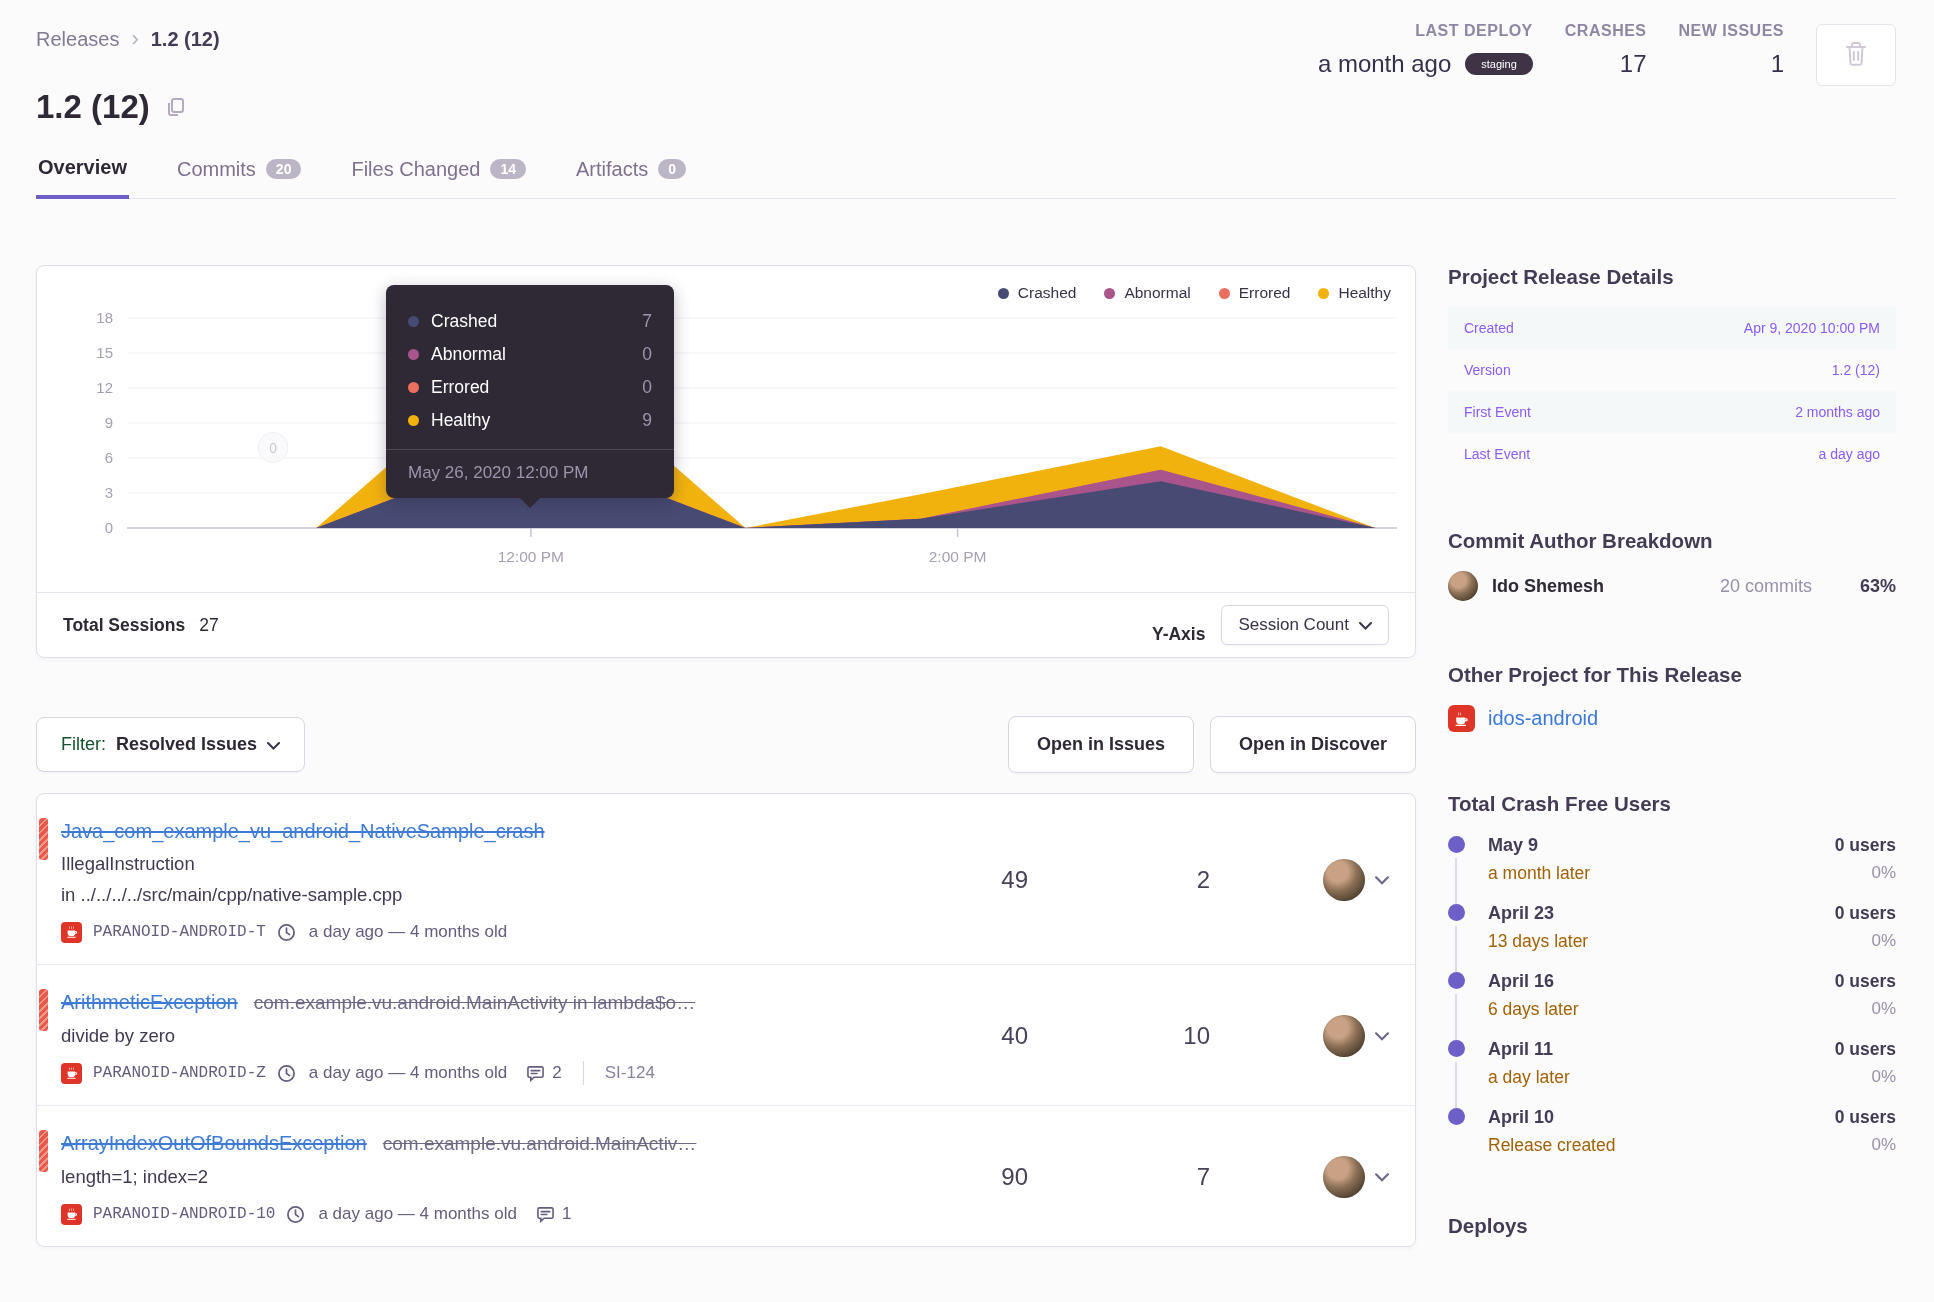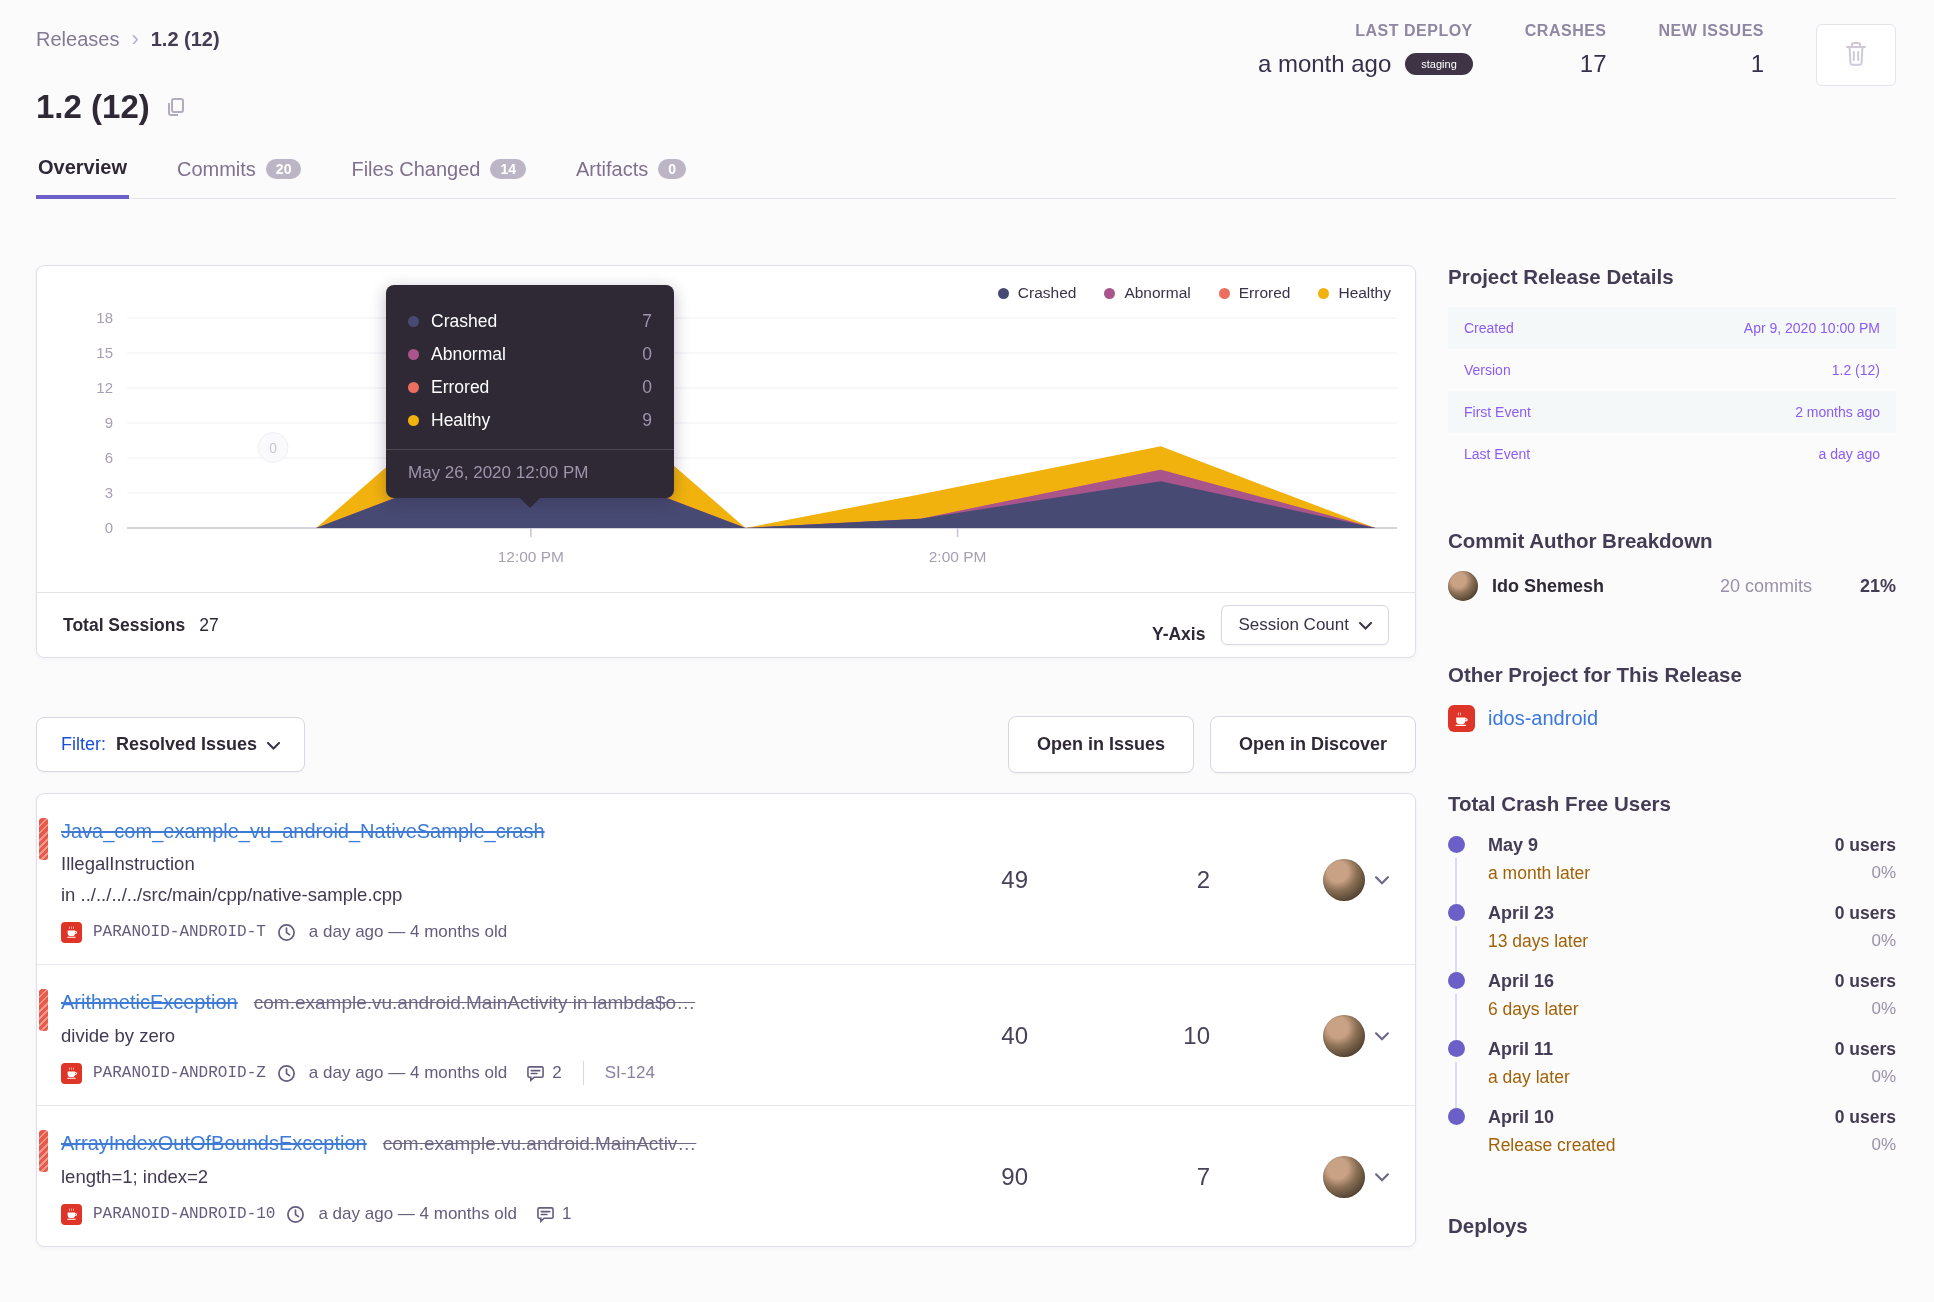--- a/index.html
+++ b/index.html
@@ -4,21 +4,21 @@
 <style>
   html,body{margin:0;padding:0;width:1934px;height:1302px;overflow:hidden;background:#FBFBFC;
     font-family:"Liberation Sans","DejaVu Sans",sans-serif;color:#2F2936;}
   .page{width:1934px;height:1302px;position:relative;}
   
   .topbar{position:relative;padding:26px 38px 8px 36px;}
   .breadcrumb{font-size:20px;color:#837A93;display:flex;align-items:center;gap:12px;}
   .crumb-link{color:#837A93;cursor:pointer;text-decoration:none;}
   .crumb-sep{color:#B9B2C3;font-size:22px;}
   .crumb-cur{color:#443C54;font-weight:600;}
-  .head-stats{position:absolute;top:22px;right:38px;display:flex;align-items:flex-start;gap:52px;}
+  .head-stats{position:absolute;top:22px;right:38px;display:flex;align-items:flex-start;gap:32px;}
   .stat-col{text-align:right;}
   .stat-label{font-size:16px;font-weight:700;letter-spacing:.5px;color:#8F86A2;}
   .stat-value{margin-top:10px;font-size:24px;color:#37304A;display:flex;justify-content:flex-end;align-items:center;gap:14px;}
   .env-pill{background:#3E3446;color:#FFF;font-size:11px;padding:5px 16px;border-radius:17px;font-weight:500;}
   .trash-btn{width:80px;height:62px;background:#FFF;border:1px solid #E7E2EC;border-radius:6px;
     display:flex;align-items:center;justify-content:center;cursor:pointer;margin-top:2px;}
   .page-title{margin:36px 0 0 0;font-size:33px;font-weight:600;color:#2F2936;display:flex;align-items:center;gap:14px;}
   .copy-icon{cursor:pointer;display:inline-flex;}
   .tabs{margin-top:30px;display:flex;gap:46px;border-bottom:1px solid #E7E2EC;}
   .tab{font-size:20px;color:#80708F;padding:0 2px 16px 2px;cursor:pointer;display:flex;align-items:center;gap:10px;}
@@ -49,21 +49,21 @@
   .cf-left{display:flex;align-items:baseline;gap:14px;font-size:17.5px;}
   .cf-left b{font-weight:700;color:#2F2936;}
   .cf-right{display:flex;align-items:flex-end;gap:16px;font-size:17.5px;}
   .cf-right b{font-weight:700;color:#2F2936;}
   .select-btn{background:#FFF;border:1px solid #DBD4E2;border-radius:6px;padding:9px 16px;font-size:17px;color:#3A3348;
     display:flex;align-items:center;gap:10px;cursor:pointer;box-shadow:0 2px 0 rgba(0,0,0,.02);}
   
   .filter-row{margin-top:58px;display:flex;justify-content:space-between;align-items:center;}
   .filter-btn{background:#FFF;border:1px solid #DBD4E2;border-radius:8px;padding:16px 24px;font-size:18px;
     display:flex;align-items:center;gap:10px;cursor:pointer;box-shadow:0 2px 0 rgba(0,0,0,.02);}
-  .filter-btn .f-label{color:#1d4ed8;}
+  .filter-btn .f-label{color:#14532d;}
   .filter-btn .f-value{color:#2F2936;font-weight:700;}
   .btn-group{display:flex;gap:16px;}
   .white-btn{background:#FFF;border:1px solid #DBD4E2;border-radius:8px;padding:17px 28px;font-size:18px;font-weight:700;
     color:#2F2936;cursor:pointer;box-shadow:0 2px 0 rgba(0,0,0,.02);}
   
   .table-card{margin-top:20px;overflow:hidden;}
   .thead{display:grid;grid-template-columns:minmax(0,1fr) 150px 182px 177px;align-items:center;height:56px;
     background:#F3F6F6;border-bottom:1px solid #E7E2EC;padding:0 26px;font-size:15px;font-weight:700;
     letter-spacing:.6px;color:#463E57;}
   .thead .th-r{text-align:right;}
@@ -450,21 +450,21 @@
             </div>
           </div>
       </section>
 
       <section class="side-section" style="margin-bottom:62px;">
         <h3 class="side-title">Commit Author Breakdown</h3>
         <div class="author-row">
           <span class="avatar sm"></span>
           <span class="author-name">Ido Shemesh</span>
           <span class="author-commits">20 commits</span>
-          <span class="author-pct">21%</span>
+          <span class="author-pct">63%</span>
         </div>
       </section>
 
       <section class="side-section" style="margin-bottom:60px;">
         <h3 class="side-title">Other Project for This Release</h3>
         <div class="proj-row">
           <span class="java-ic lg">
             <svg width="17" height="17" viewBox="0 0 24 24" fill="#FFF">
               <path d="M7 4c.8 1 .1 1.6-.2 2.4-.2.6.1 1 .5 1.4l.7-.5c-.6-.6-.5-.9-.1-1.5.5-.7.9-1.3-.2-2.3zM10 4.2c.7.9.2 1.5-.1 2.2-.2.5 0 .9.4 1.3l.7-.5c-.5-.5-.5-.8-.1-1.4.4-.6.8-1.2-.2-2.1z"></path>
               <path d="M4.5 10.5h13v4.2a5.3 5.3 0 0 1-5.3 5.3H9.8a5.3 5.3 0 0 1-5.3-5.3z"></path>

